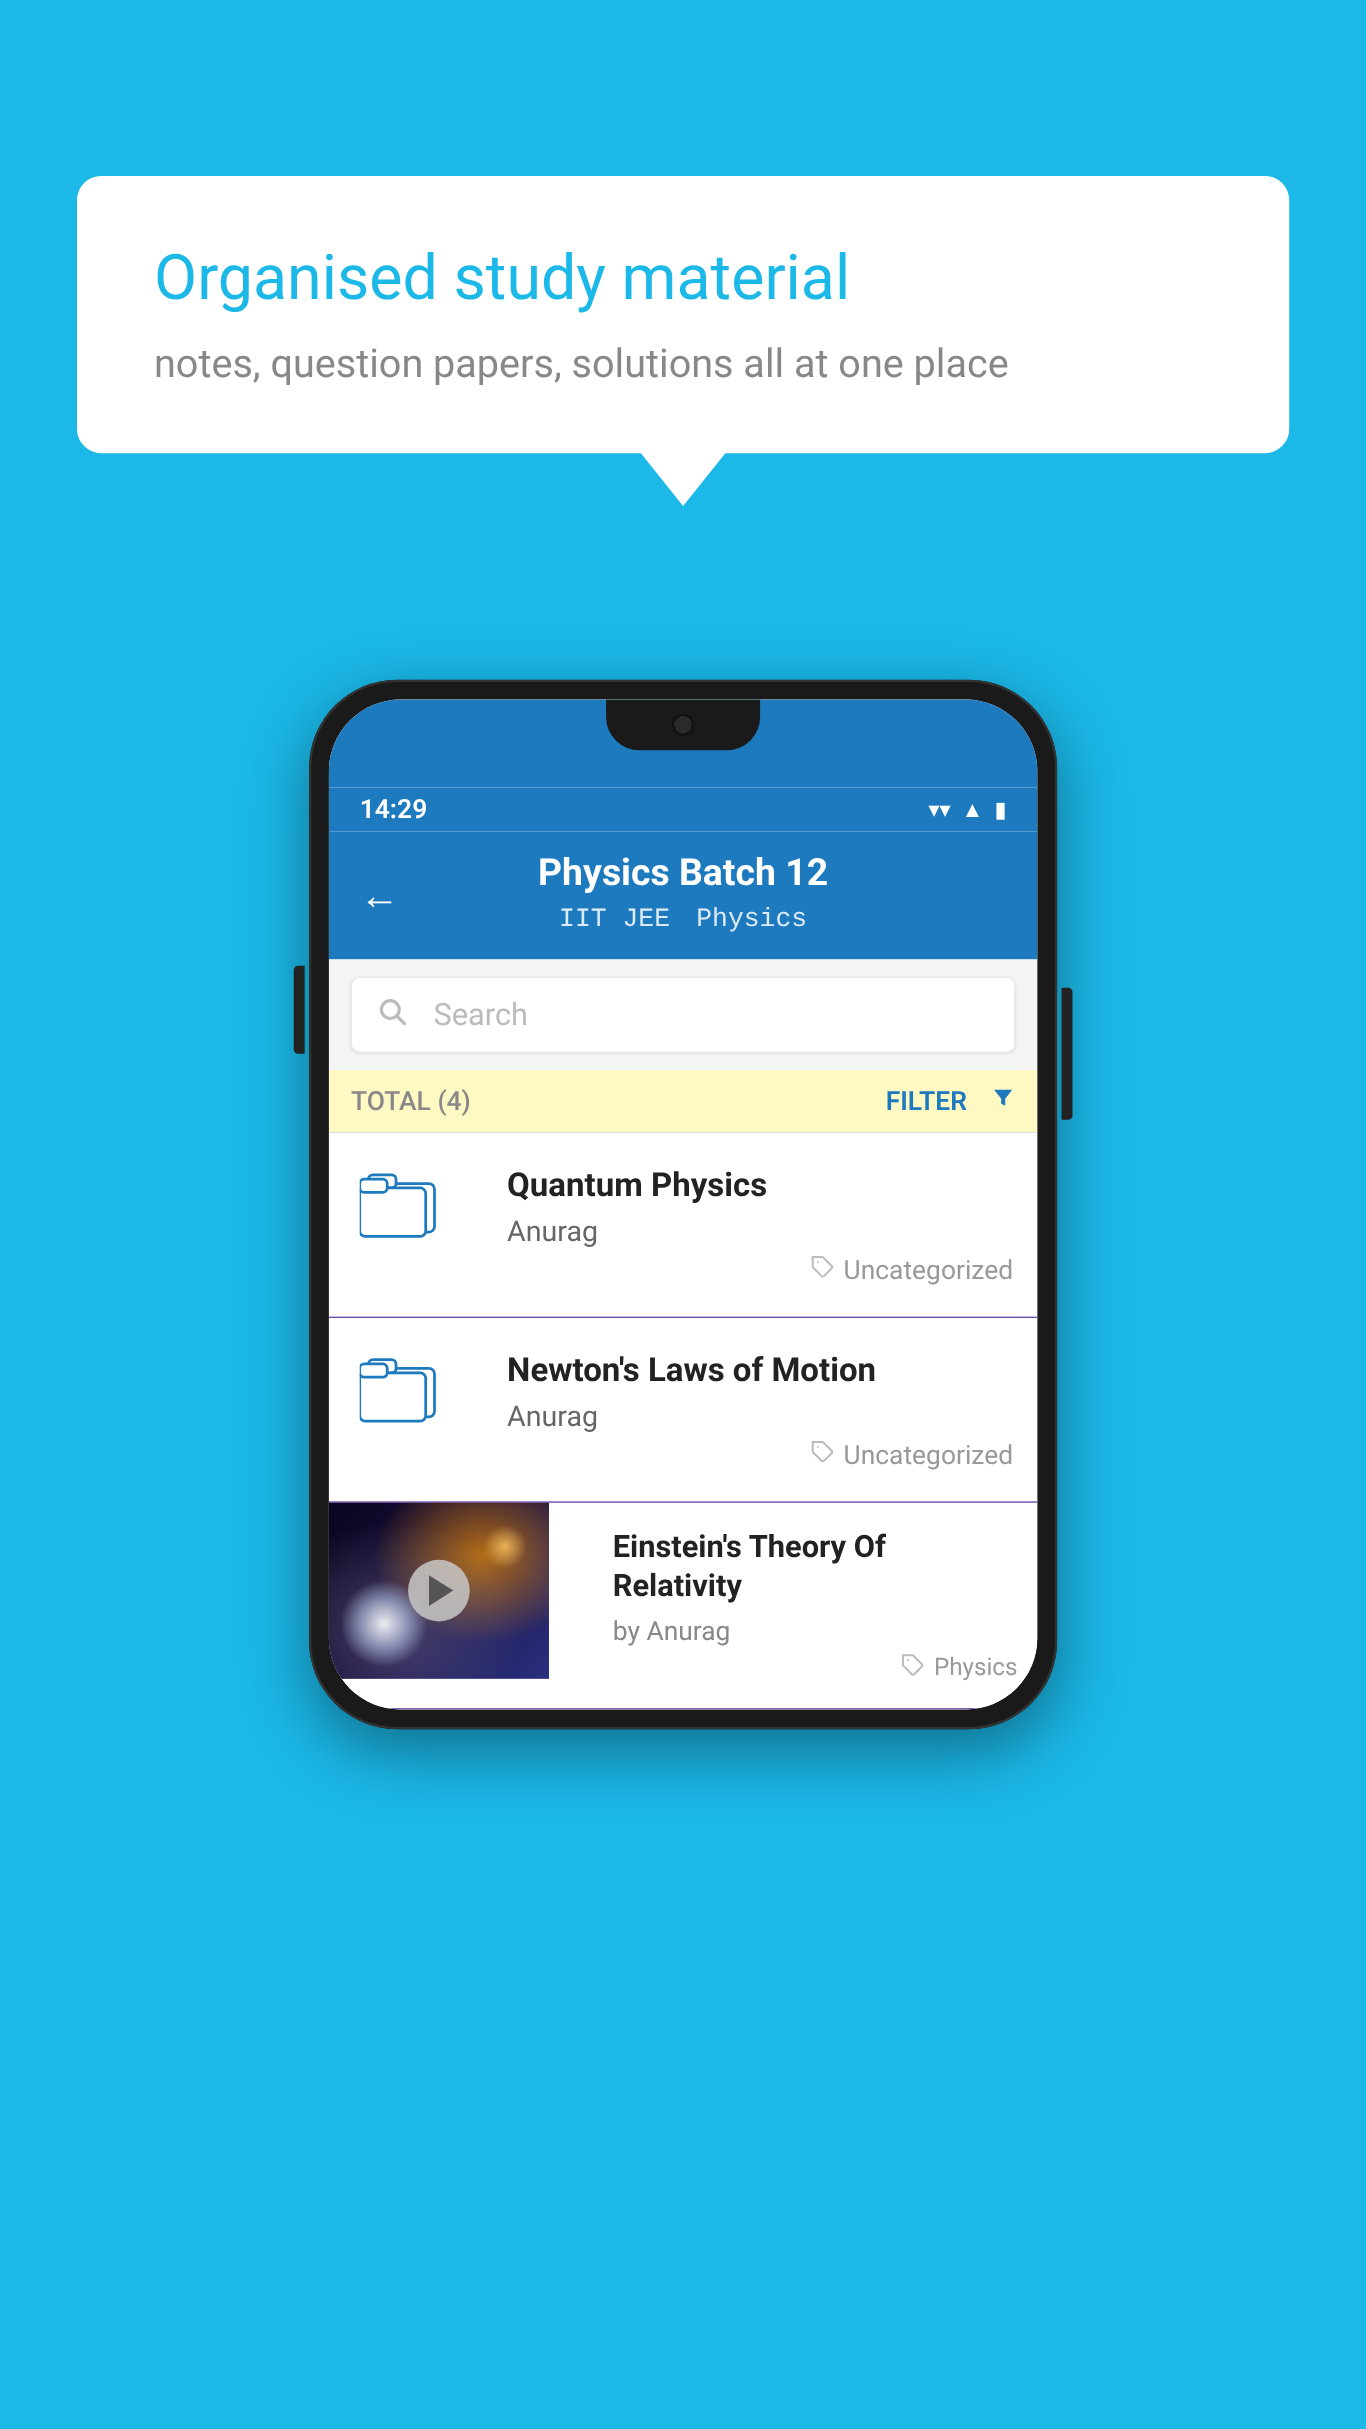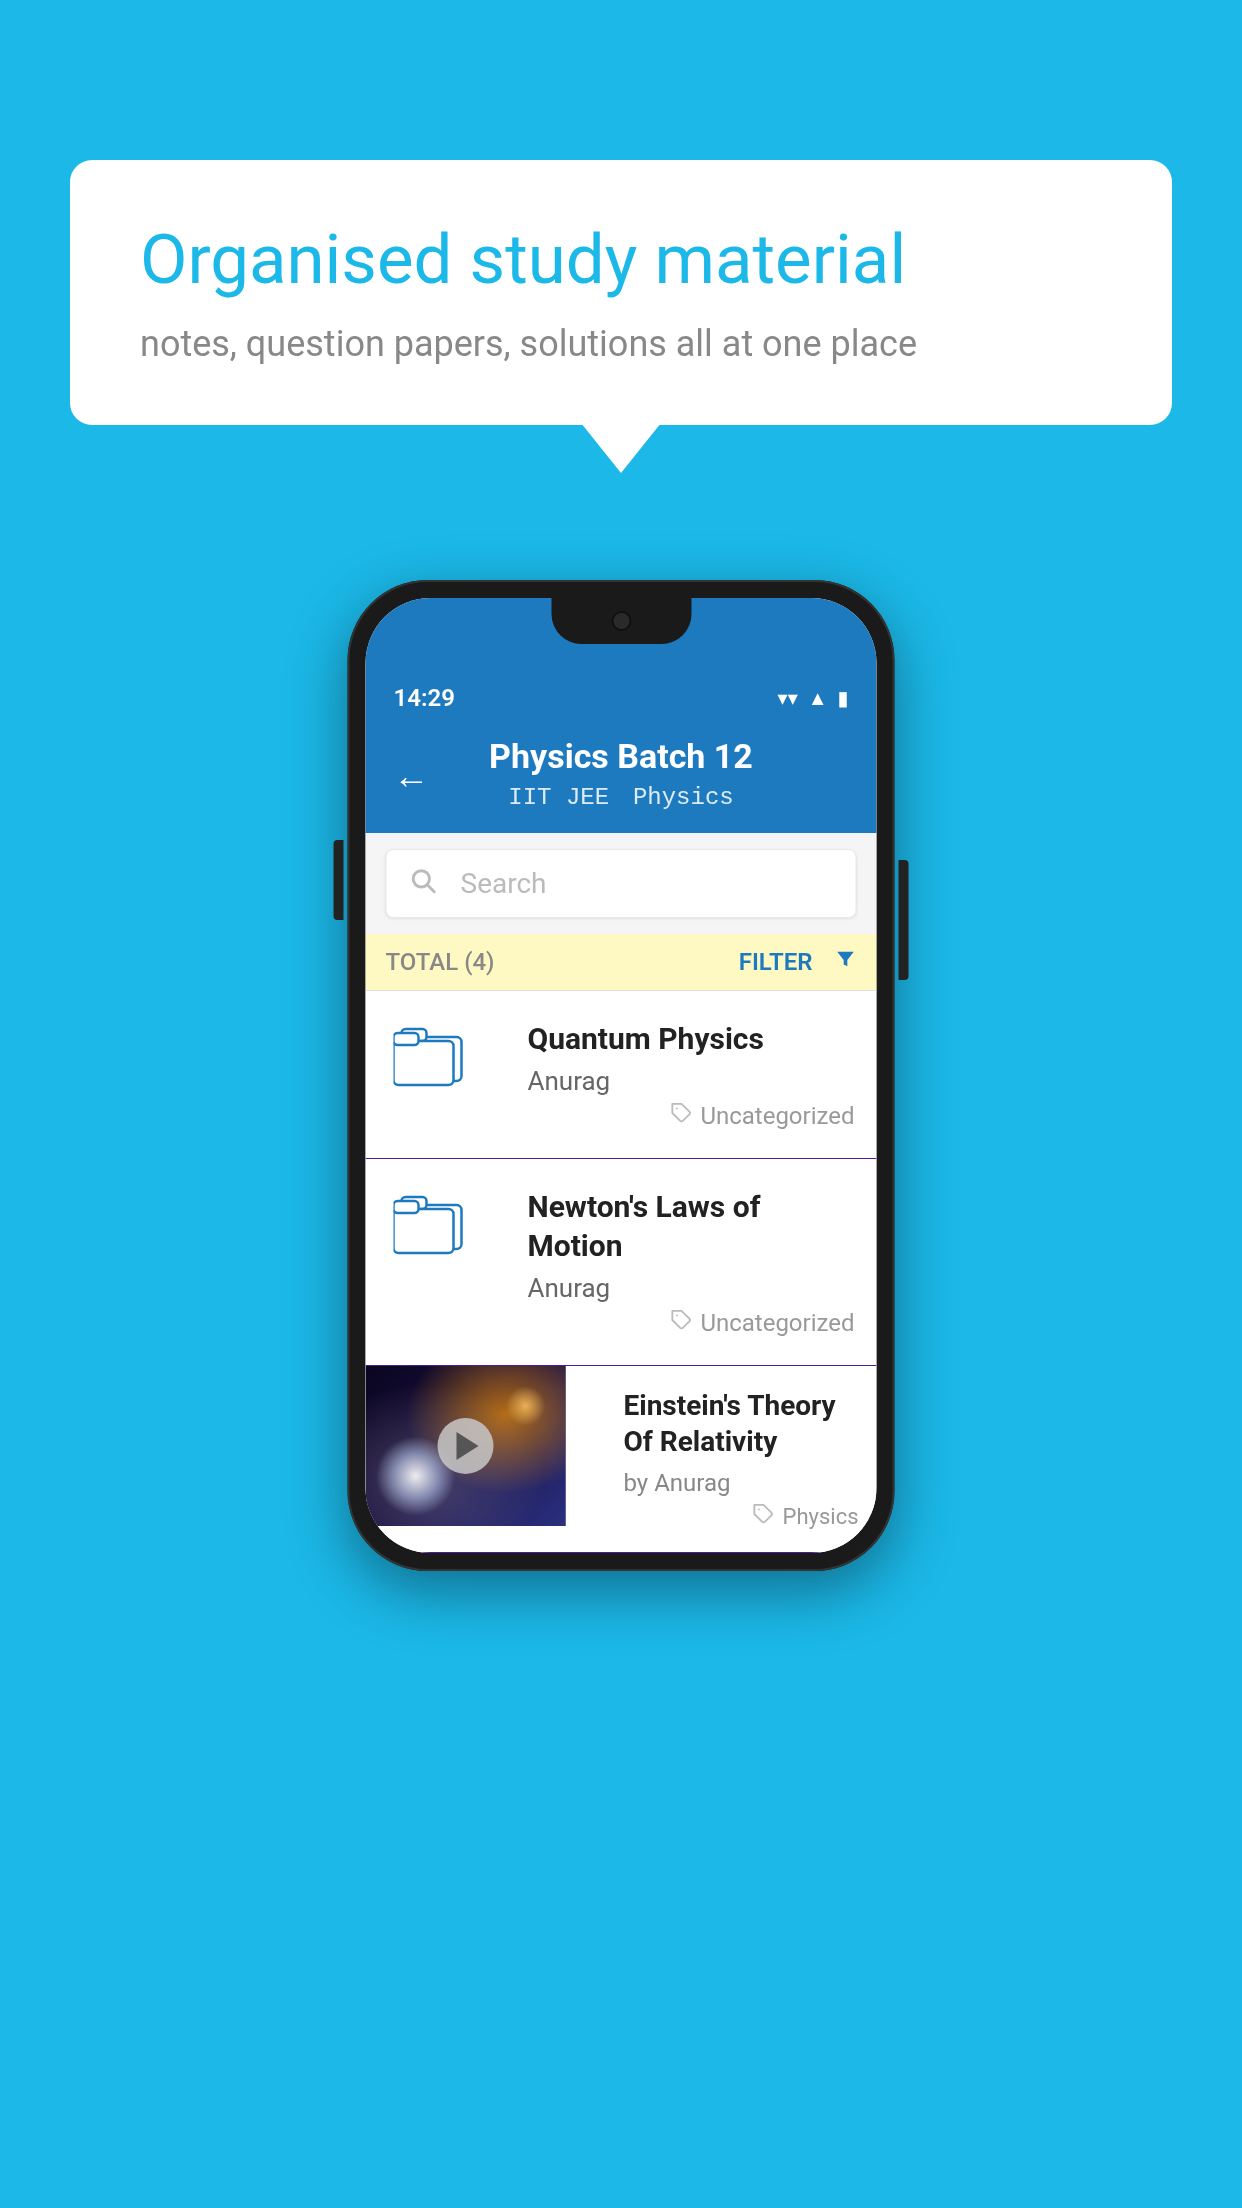--- a/index.html
+++ b/index.html
@@ -36,40 +36,40 @@
       left: 50%;
       transform: translateX(-50%);
       width: 0;
       height: 0;
       border-left: 40px solid transparent;
       border-right: 40px solid transparent;
       border-top: 50px solid white;
     }
 
     .bubble-title {
-      font-size: 69px;
+      font-size: 57px;
       color: #1bb8e8;
       font-weight: 400;
       line-height: 1.15;
       margin-bottom: 24px;
     }
 
     .bubble-subtitle {
       font-size: 36px;
       color: #888;
       font-weight: 400;
     }
 
     
     .phone-wrapper {
       position: absolute;
-      top: 580px;
+      top: 618px;
       left: 50%;
       transform: translateX(-50%);
-      width: 547px;
+      width: 680px;
     }
 
     .phone-outer {
       background: #1a1a1a;
       border-radius: 80px;
       padding: 18px;
       box-shadow: 0 20px 60px rgba(0,0,0,0.4), inset 0 0 0 2px #333;
       position: relative;
     }
 

